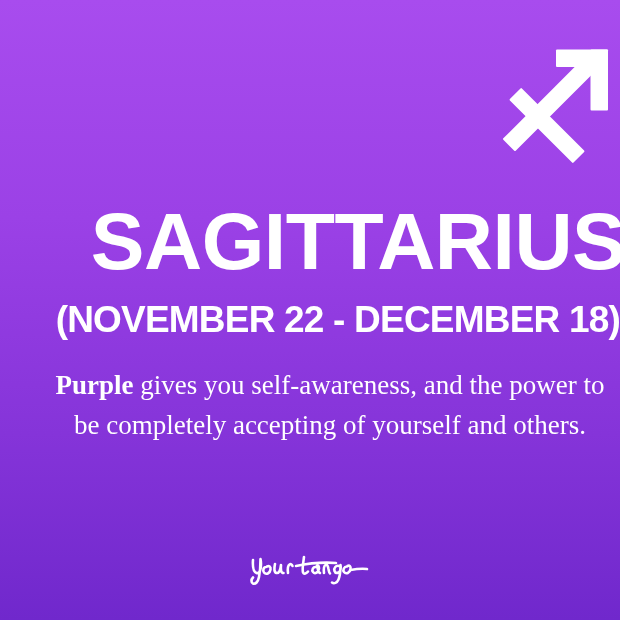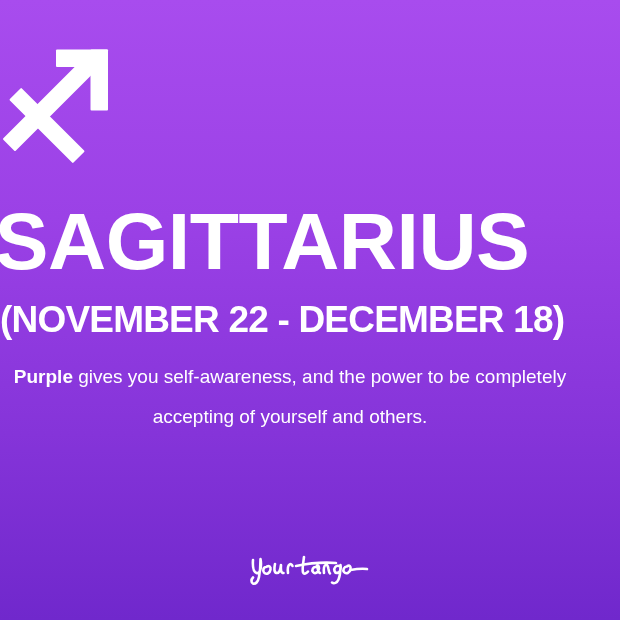--- a/index.html
+++ b/index.html
@@ -13,21 +13,21 @@
   }
 
   .card {
     position: relative;
     width: 620px;
     height: 620px;
     overflow: hidden;
     background: linear-gradient(to bottom, #a84cee 0%, #9b41e6 35%, #8534d9 70%, #7028cc 100%);
     display: flex;
     flex-direction: column;
-    align-items: flex-start;
+    align-items: flex-end;
     box-sizing: border-box;
   }
 
   
   .glyph-wrap {
     margin-top: 46px;
     width: 120px;
     height: 118px;
     display: block;
   }
@@ -60,23 +60,23 @@
     line-height: 1;
     letter-spacing: -0.8px;
     color: #ffffff;
     text-align: center;
     white-space: nowrap;
   }
 
   
   .description {
     width: 580px;
-    font-family: Liberation Sans, sans-serif;
+    font-family: Liberation Serif, serif;
     font-weight: 400;
-    font-size: 19px;
+    font-size: 27px;
     line-height: 40px;
     color: #ffffff;
     text-align: center;
   }
   .description .lead {
     font-weight: 700;
   }
 
   
   .logo {

